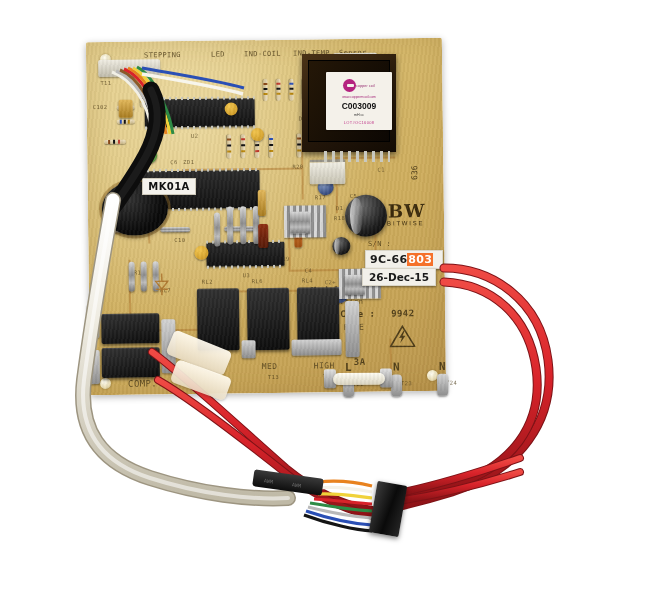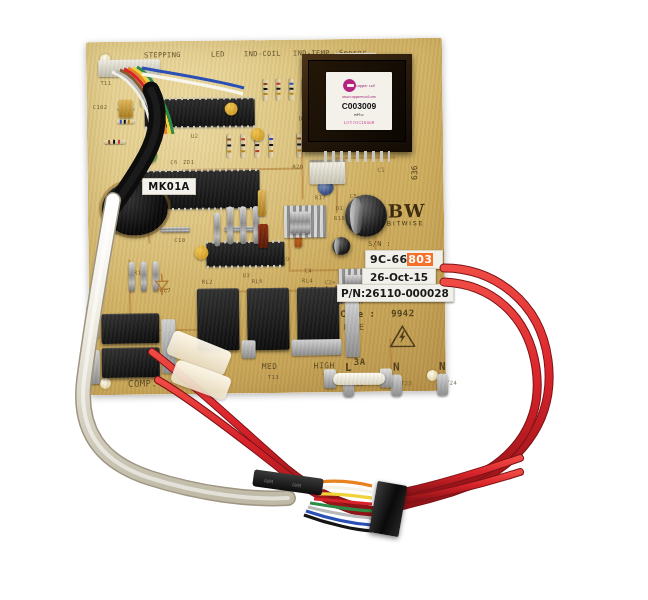--- a/index.html
+++ b/index.html
@@ -55,21 +55,21 @@
        border-radius:50%;background:linear-gradient(90deg,rgba(235,235,235,.85),rgba(235,235,235,0));}
 
   .relay{position:absolute;background:linear-gradient(170deg,#333,#0b0b0b);
        border-radius:2px;box-shadow:0 2px 3px rgba(0,0,0,.5), inset 0 1px 0 rgba(255,255,255,.12);}
   .hsink{position:absolute;background:linear-gradient(180deg,#d9d9d9,#8e8e8e 45%,#bdbdbd 70%,#767676);
        box-shadow:0 1px 2px rgba(0,0,0,.45);}
   .term{position:absolute;background:linear-gradient(180deg,#d3d3d3,#8d8d8d);
        border-radius:2px;box-shadow:0 1px 2px rgba(0,0,0,.45);}
 
   
-  #xfmr{position:absolute;left:302px;top:54px;width:110px;height:98px;
+  #xfmr{position:absolute;left:302px;top:54px;width:94px;height:98px;
         background:linear-gradient(150deg,#4b3317,#2a1b0c 45%,#120b04);
         box-shadow:0 3px 6px rgba(0,0,0,.55);}
   #xfmr .core{position:absolute;left:6px;top:6px;right:6px;bottom:10px;
         background:linear-gradient(120deg,#241707,#0c0703);border:1px solid #000;}
   #xfmrlabel{position:absolute;left:24px;top:18px;width:66px;height:58px;
         background:#f4f1ea;border-radius:1px;box-shadow:0 0 2px rgba(0,0,0,.6);
         text-align:center;overflow:hidden;}
   .lg-circ{display:inline-block;width:13px;height:13px;border-radius:50%;
         background:#b4237f;position:relative;vertical-align:middle;}
   .lg-circ::after{content:"";position:absolute;left:4px;top:5px;width:7px;height:3px;
@@ -390,22 +390,21 @@
 
     <div style="position:absolute;left:22px;bottom:-10px;width:66px;height:11px;
                 background:repeating-linear-gradient(90deg,#c9c9c0 0 3px,transparent 3px 8px);"></div>
   </div>
 
   <div class="plabel" id="sn-label">
     <span>9C-66</span><span class="hl">803</span>
   </div>
   <div class="silk" style="left:368px;top:240px;font-size:7px;">S/N :</div>
 
-  <div class="plabel" id="date-label">26-Oct-15</div>
-  <div class="plabel" id="pn-label">P/N:26110-000028</div>
+  <div class="plabel" id="date-label">26-Dec-15</div>
 
   <svg id="wires">
     <defs>
       <linearGradient id="redg" x1="0" y1="0" x2="0" y2="1">
         <stop offset="0%" stop-color="#ef4a44"></stop>
           <stop offset="45%" stop-color="#d8232a"></stop>
           <stop offset="100%" stop-color="#8e1317"></stop>
       </linearGradient>
       <linearGradient id="whg" x1="0" y1="0" x2="0" y2="1">
         <stop offset="0%" stop-color="#ffffff"></stop>

